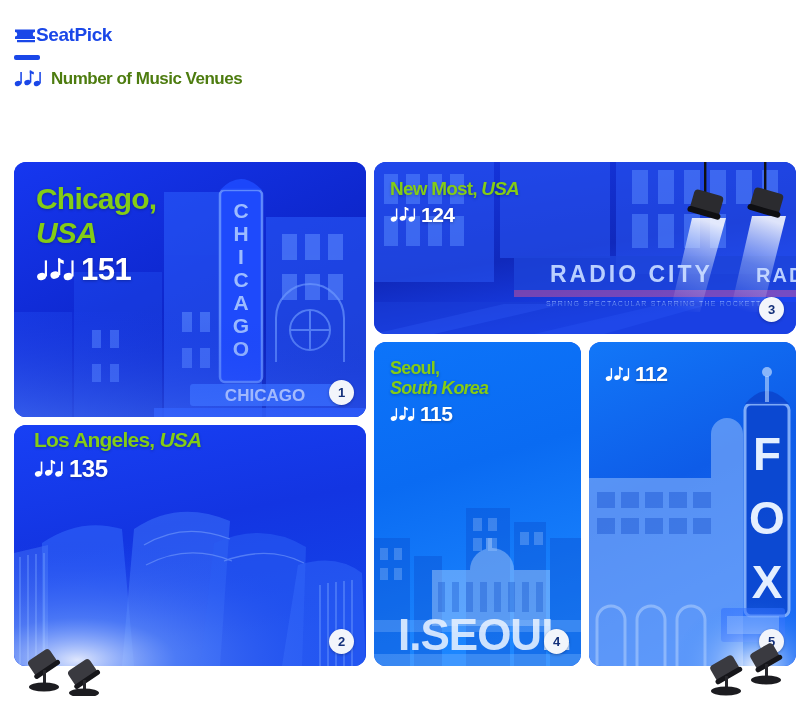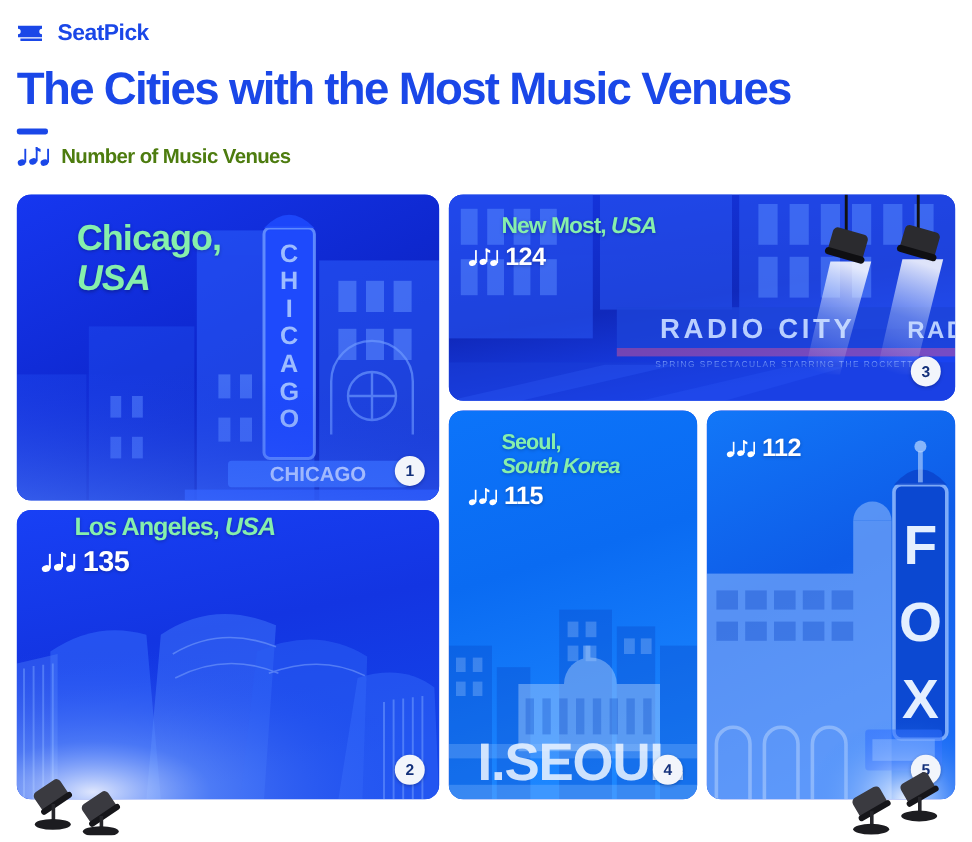--- a/index.html
+++ b/index.html
@@ -16,21 +16,21 @@
     position: relative;
     width: 810px;
     height: 702px;
     background: #ffffff;
     padding: 0;
   }
 
   
   .header { position: absolute; left: 14px; top: 18px; right: 14px; }
 
-  .brand { display: flex; align-items: flex-start; gap: 12px; height: 26px; }
+  .brand { display: flex; align-items: flex-end; gap: 0; height: 26px; }
   .brand-logo { width: 22px; height: 18px; display: block; flex: none; }
   .brand-name {
     font-size: 19px; font-weight: bold; color: #1A47E8;
     letter-spacing: -0.4px; line-height: 1;
   }
 
   .headline {
     margin-top: 12px;
     font-size: 38px;
     font-weight: bold;
@@ -76,26 +76,25 @@
   .c5 { left: 575px; top: 180px; width: 207px; height: 324px; }
 
   
   .photo { position: absolute; inset: 0; }
 
   .card-body { position: absolute; left: 0; top: 0; right: 0; padding: 20px 22px; z-index: 5; }
   .c3 .card-body, .c4 .card-body, .c5 .card-body { padding: 16px 16px; }
   .c2 .card-body { padding: 3px 20px; }
 
   .city-line {
-    color: #86efac;
+    color: #84cc16;
     font-weight: bold;
     letter-spacing: -0.8px;
     line-height: 1.12;
     text-shadow: 0 1px 3px rgba(0,0,20,0.28);
-    margin-left: 28px;
   }
   .country { font-style: italic; font-weight: bold; text-align: center; }
 
   .c1 .city-line { font-size: 30px; }
   .c2 .city-line { font-size: 21px; }
   .c3 .city-line { font-size: 19px; }
   .c4 .city-line { font-size: 18px; }
   .c5 .city-line { font-size: 18px; }
 
   .venue-row { display: flex; align-items: center; gap: 3px; margin-top: 5px; }
@@ -140,21 +139,20 @@
   <div class="header">
 
     <div class="brand">
       <svg class="brand-logo" viewBox="0 0 44 36">
         <path d="M2 7 h40 a0 0 0 0 1 0 0 v5 a4.5 4.5 0 0 0 0 9 v5 a0 0 0 0 1 0 0 H2 a0 0 0 0 1 0 0 v-5 a4.5 4.5 0 0 0 0 -9 v-5 a0 0 0 0 1 0 0 z" fill="#1A47E8"></path>
         <path d="M6 28 h36 v3.5 a1 1 0 0 1 -1 1 H7 a1 1 0 0 1 -1 -1 z" fill="#1A47E8"></path>
       </svg>
       <div class="brand-name">SeatPick</div>
     </div>
 
-    <h1 class="headline">The Cities with the Most Music Venues</h1>
 
     <div class="rule"></div>
 
     <div class="legend">
       <svg class="legend-notes" viewBox="0 0 60 38">
         <g fill="#1A47E8">
           <ellipse cx="8" cy="29" rx="6.5" ry="5.2" transform="rotate(-16 8 29)"></ellipse>
           <rect x="12.6" y="6" width="3.1" height="23"></rect>
           <ellipse cx="27" cy="27" rx="6.5" ry="5.2" transform="rotate(-16 27 27)"></ellipse>
           <rect x="31.6" y="3" width="3.1" height="24"></rect>
@@ -233,20 +231,34 @@
           <rect x="140" y="246" width="212" height="9" fill="#2a5cff" opacity="0.75"></rect>
         </g>
         <rect y="150" width="352" height="105" fill="url(#c1glow)"></rect>
       </svg>
 
       <div class="card-body">
         <div class="city-line">
           <span>Chicago,</span><br>
           <span class="country">USA</span>
         </div>
+        <div class="venue-row">
+          <svg class="venue-notes" viewBox="0 0 60 38">
+            <g fill="#ffffff">
+              <ellipse cx="8" cy="29" rx="6.5" ry="5.2" transform="rotate(-16 8 29)"></ellipse>
+              <rect x="12.6" y="6" width="3.1" height="23"></rect>
+              <ellipse cx="27" cy="27" rx="6.5" ry="5.2" transform="rotate(-16 27 27)"></ellipse>
+              <rect x="31.6" y="3" width="3.1" height="24"></rect>
+              <path d="M31.6 3 l8 3.2 v5 l-8 -3.2 z"></path>
+              <ellipse cx="46" cy="29" rx="6.5" ry="5.2" transform="rotate(-16 46 29)"></ellipse>
+              <rect x="50.6" y="6" width="3.1" height="23"></rect>
+            </g>
+          </svg>
+          <span class="venue-count">151</span>
+        </div>
       </div>
       <div class="rank">1</div>
     </div>
 
     <div class="card c2">
       <svg class="photo" viewBox="0 0 352 241" preserveAspectRatio="xMidYMid slice">
         <defs>
           <linearGradient id="c2bg" x1="0" y1="0" x2="0.3" y2="1">
             <stop offset="0" stop-color="#1840F5"></stop>
             <stop offset="0.5" stop-color="#1335E2"></stop>

